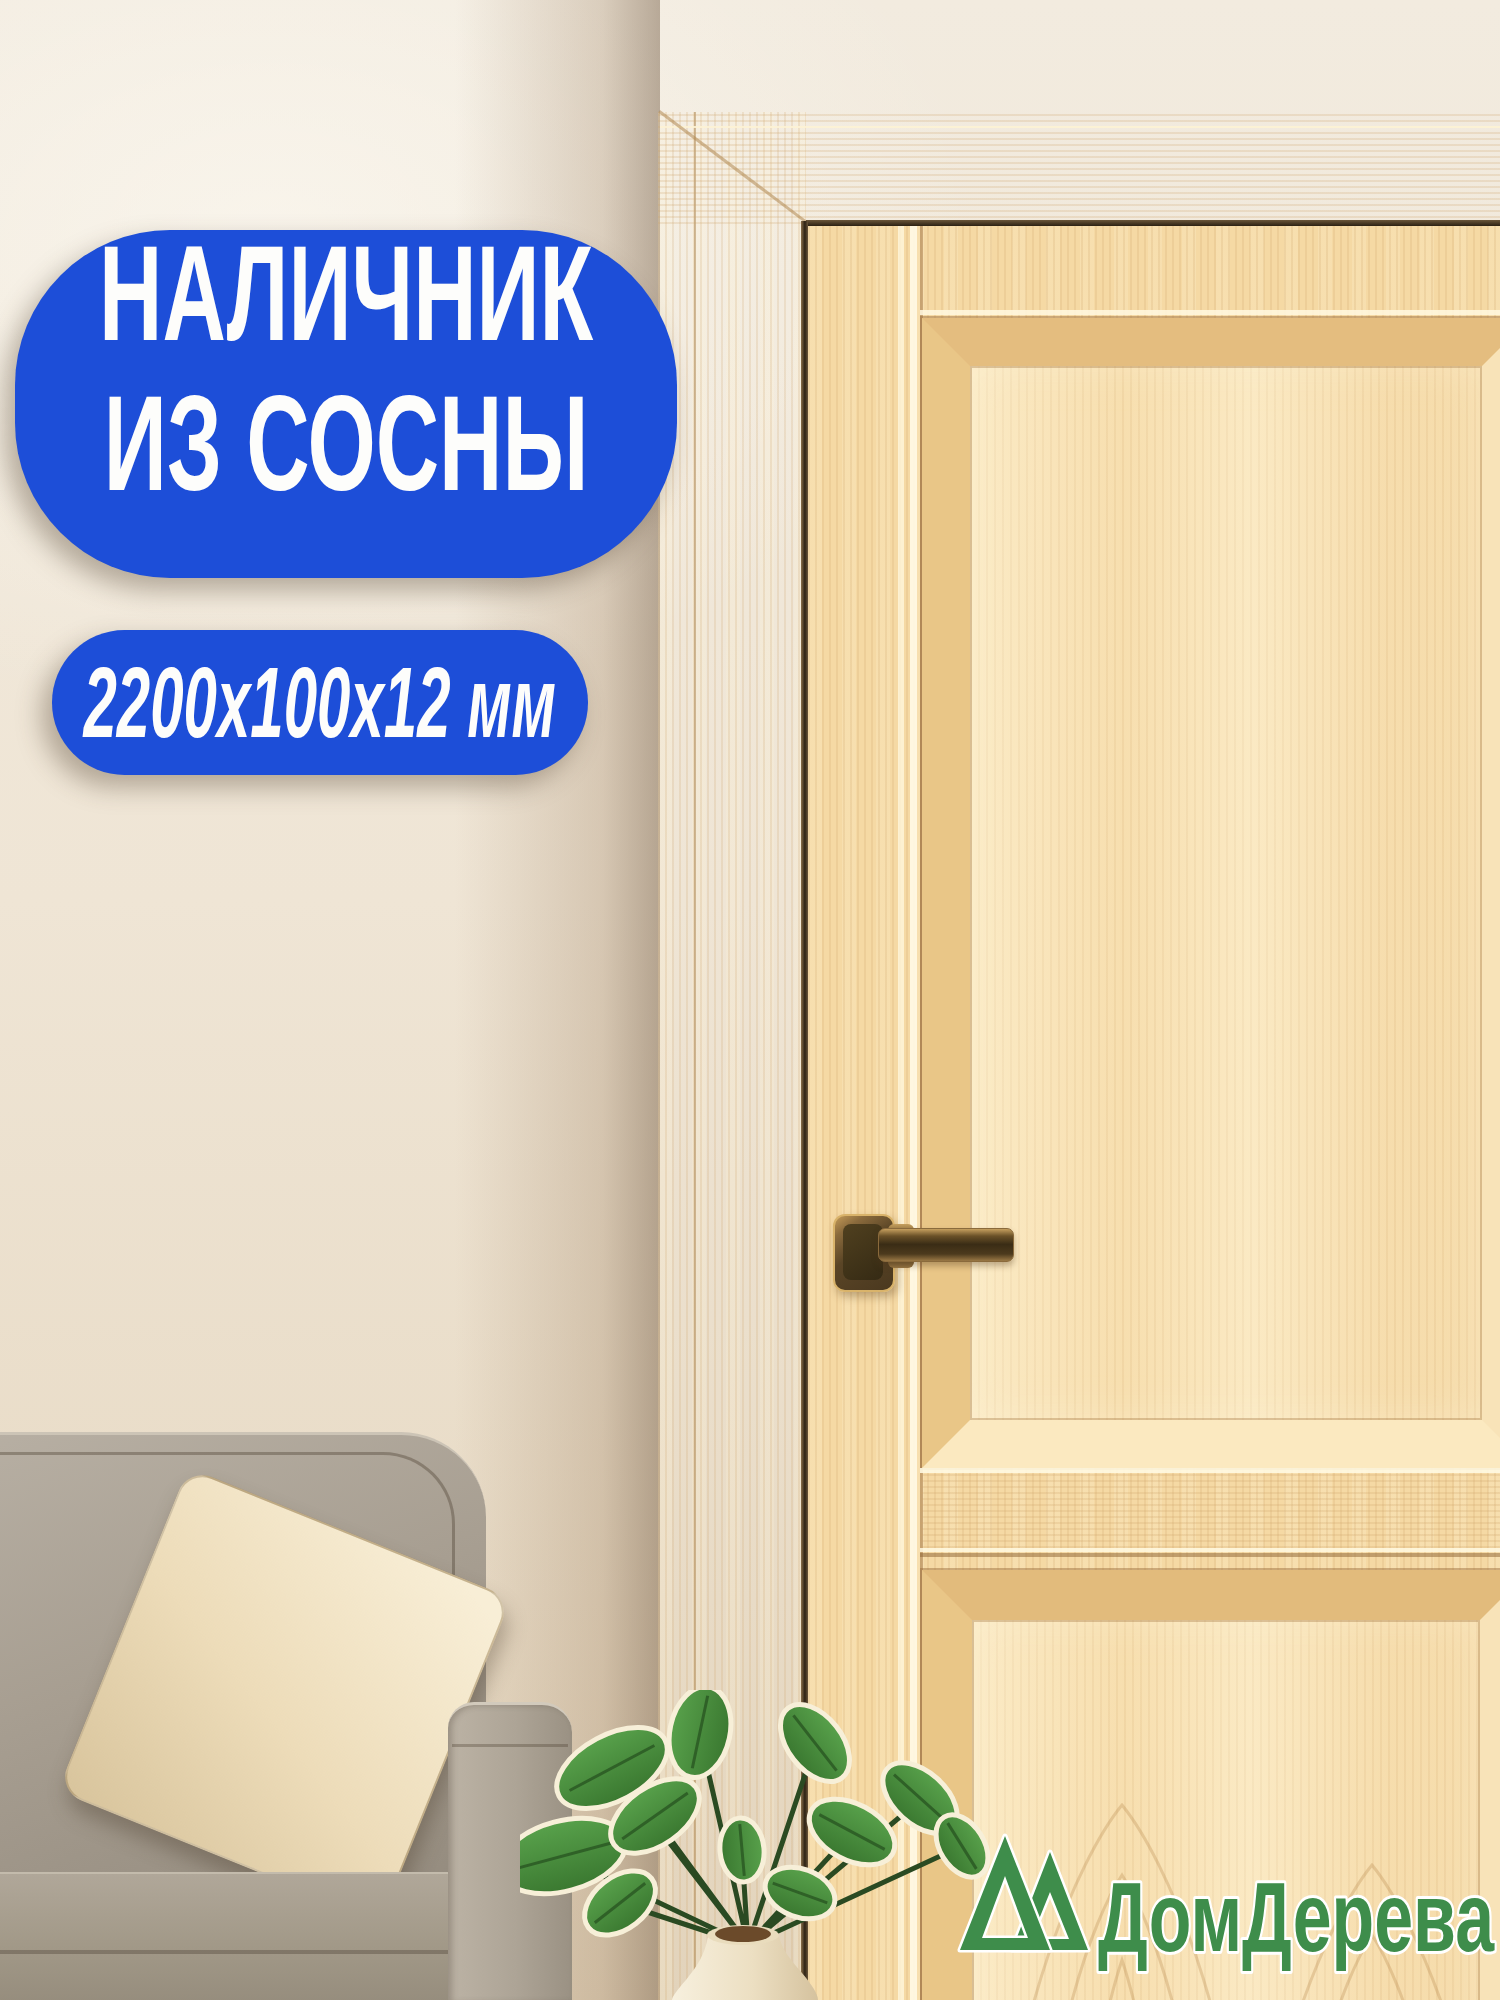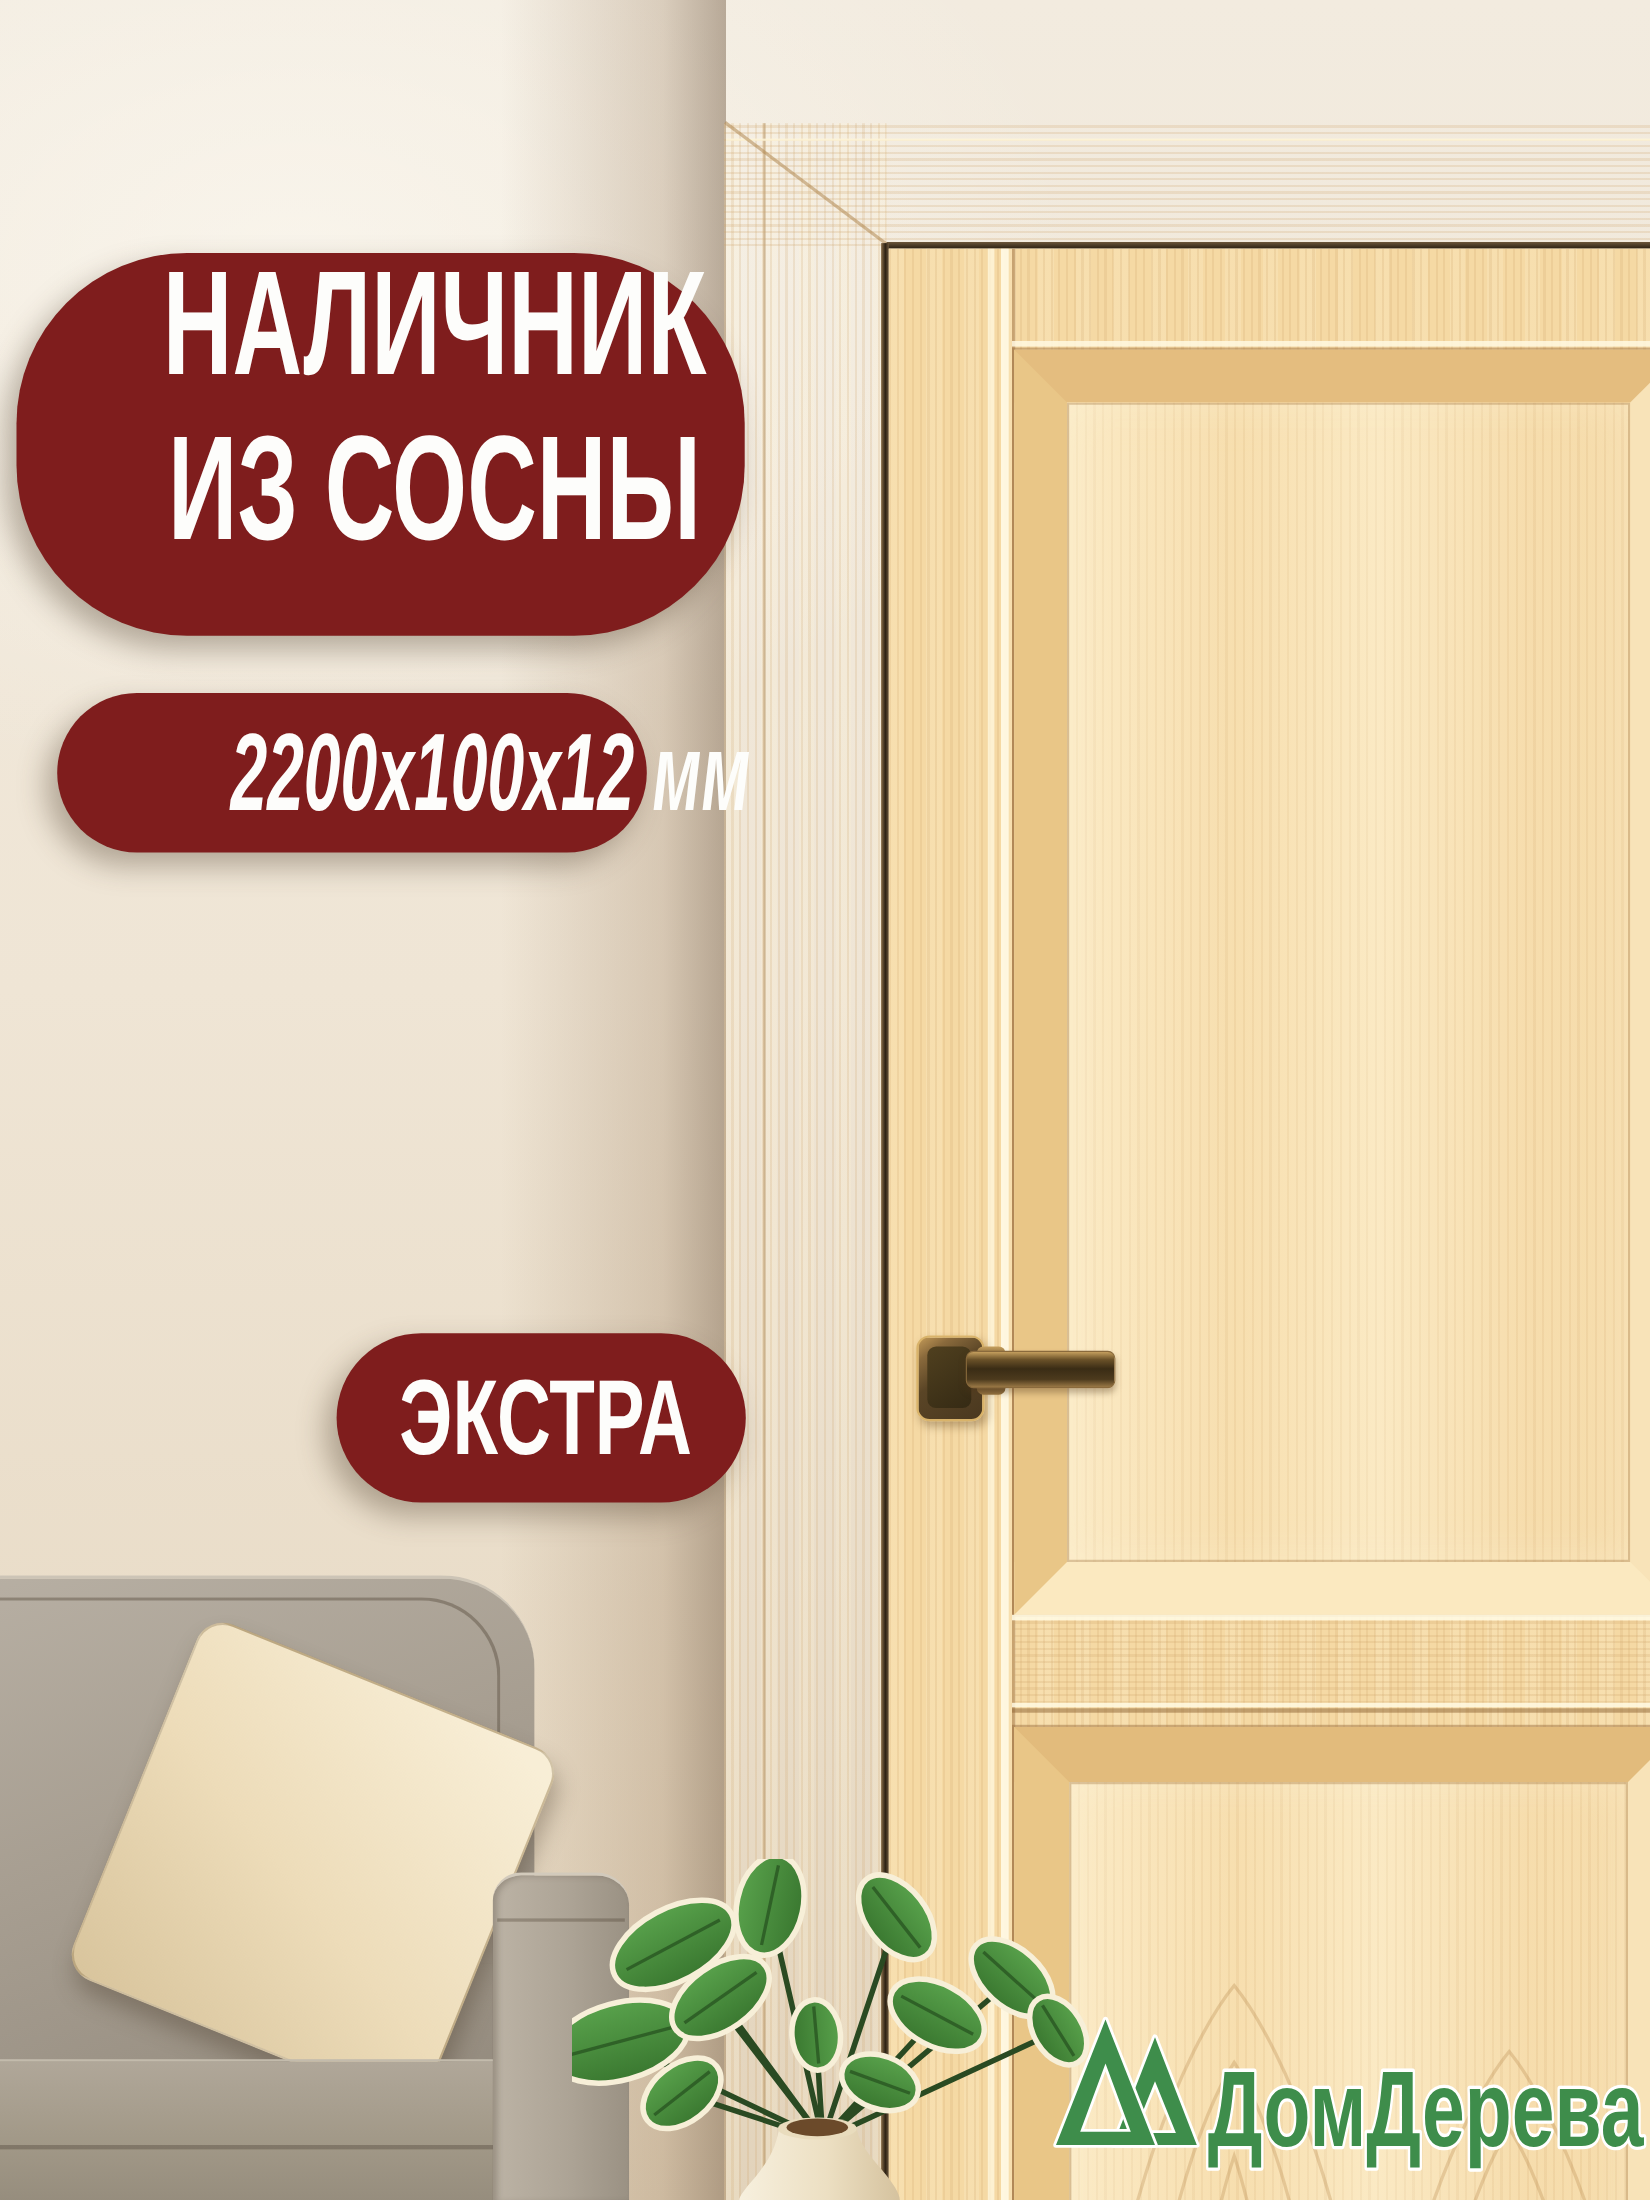--- a/index.html
+++ b/index.html
@@ -131,22 +131,22 @@
   }
   .lever{
     left:70px;top:1002px;width:136px;height:34px;border-radius:7px;
     border:1px solid #8a6a3c;box-sizing:border-box;
     background:linear-gradient(180deg,#c59f5e 0%,#6a5128 22%,#3a2c15 48%,#4c3a1d 78%,#9a7845 100%);
     box-shadow:0 4px 6px rgba(80,55,25,.35);
   }
 
   
   .badge{
-    position:absolute;background:#7f1d1d;color:#fdfdfb;font-weight:bold;
-    display:flex;align-items:center;justify-content:flex-start;
+    position:absolute;background:#1d4ed8;color:#fdfdfb;font-weight:bold;
+    display:flex;align-items:center;justify-content:center;
     box-shadow:-10px 12px 26px rgba(75,60,42,.38);
   }
   .badge .txt{white-space:nowrap;transform:scaleX(.66);transform-origin:center;}
   .badge-title{left:15px;top:230px;width:662px;height:348px;border-radius:155px;}
   .badge-title .txt{
     font-size:135px;line-height:150px;text-align:center;
     transform:scaleX(.65);padding-bottom:70px;
   }
   .badge-dimensions{left:52px;top:630px;width:536px;height:145px;border-radius:73px;font-style:italic;}
   .badge-dimensions .txt{font-size:100px;transform:scaleX(.60);}
@@ -306,17 +306,14 @@
 
   <div class="badge badge-title">
     <div class="txt">
       <div>НАЛИЧНИК</div>
       <div>ИЗ СОСНЫ</div>
     </div>
   </div>
   <div class="badge badge-dimensions">
     <span class="txt">2200х100х12 мм</span>
   </div>
-  <div class="badge badge-grade">
-    <span class="txt">ЭКСТРА</span>
-  </div>
 
 </div>
 
 </body></html>

